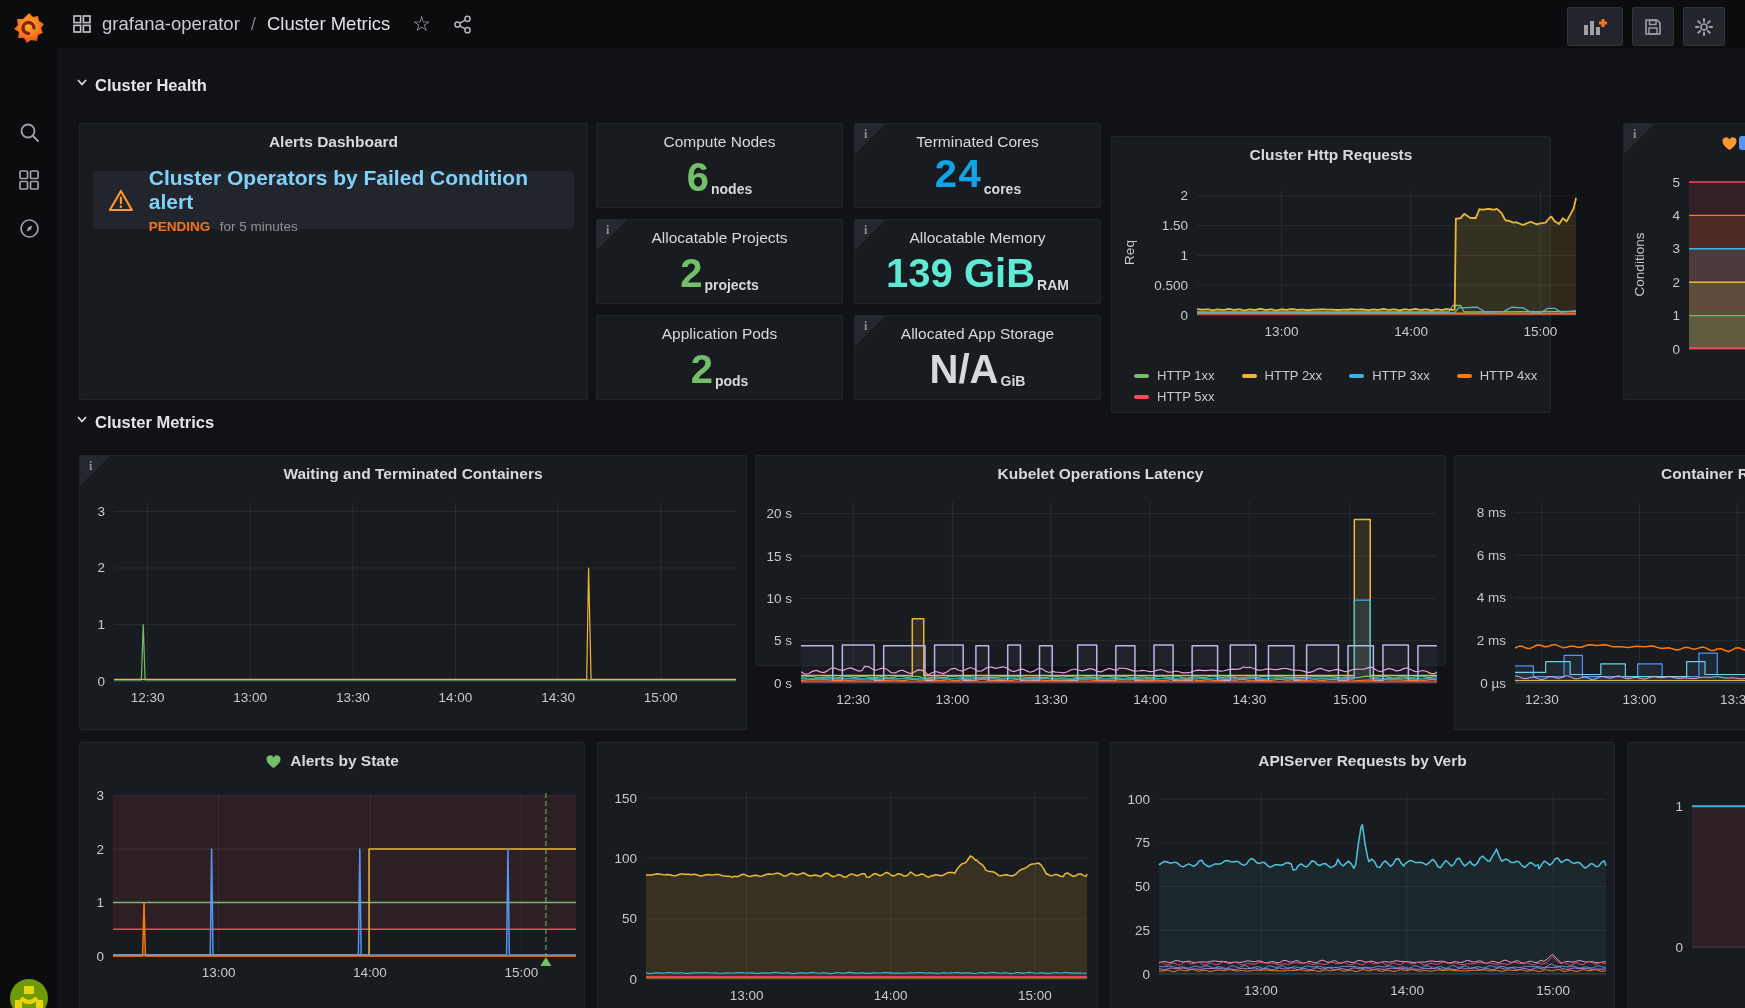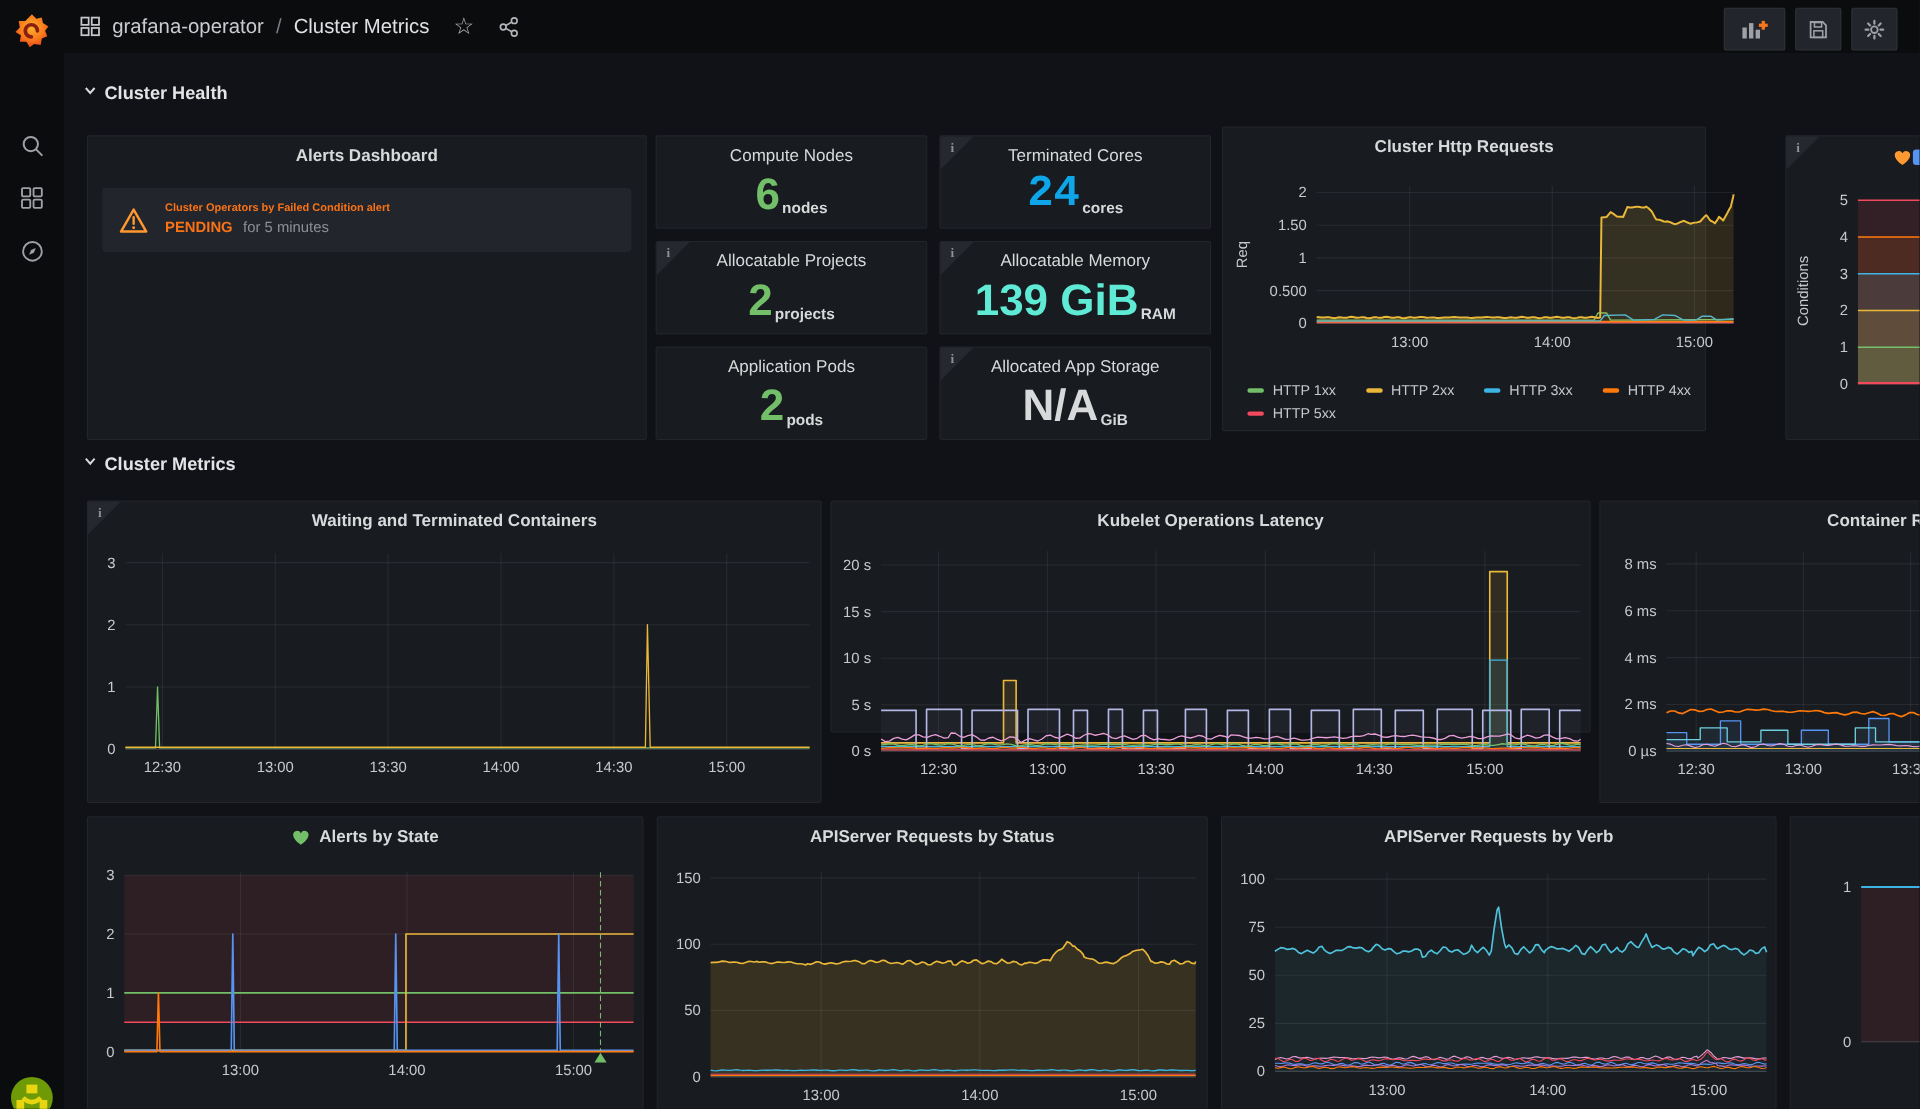--- a/index.html
+++ b/index.html
@@ -23,21 +23,21 @@
   .legend-item{display:flex;align-items:center;gap:8px;font-size:13px;color:#c7c8cc;cursor:pointer}
   .swatch{width:15px;height:4px;border-radius:2px}
   .corner-info{position:absolute;top:0;left:0;width:0;height:0;border-top:30px solid #25282e;border-right:30px solid transparent;cursor:pointer}
   .corner-i{position:absolute;top:3px;left:9px;font:bold 12px "Liberation Serif",serif;color:#8e9196;pointer-events:none}
   .stat{display:flex;flex-direction:column;align-items:center}
   .stat-title{margin-top:9px;font-size:15.5px;font-weight:500;color:#d8d9da}
   .stat-valuerow{flex:1;display:flex;align-items:center;justify-content:center;padding-bottom:4px}
   .stat-num{font-size:40px;font-weight:700;line-height:1}
   .stat-suffix{font-size:14px;font-weight:700;color:#d8d9da;align-self:flex-end;margin-bottom:6px;margin-left:2px}
   .alert-item{position:absolute;left:13px;right:13px;top:47px;height:58px;background:#22252b;border-radius:3px;display:flex;align-items:center;padding:0 15px;gap:15px;cursor:pointer}
-  .alert-name{font-size:10px;font-weight:700;color:#f97316;margin-bottom:3px}
+  .alert-name{font-size:21px;font-weight:700;color:#7dd3fc;margin-bottom:3px}
   .alert-state{color:#f97316;font-weight:700;font-size:13.5px}
   .alert-dur{color:#8e9096;font-size:13.5px;margin-left:5px}
   .avatar{position:absolute;left:9px;bottom:-10px;width:40px;height:40px;border-radius:50%;cursor:pointer;overflow:hidden}
   .partial-glyph{position:absolute;left:115px;top:12px;width:11px;height:14px;background:#5794F2;border-radius:3px}
 </style>
 </head>
 <body>
 
 <div class="sidebar">
   <div class="side-icon" style="top:6px;height:44px">
@@ -220,21 +220,21 @@
 <div class="panel stat" style="left:854px;top:315px;width:247px;height:85px">
   <div class="corner-info"></div>
     <span class="corner-i">i</span>
   <div class="stat-title">Allocated App Storage</div>
   <div class="stat-valuerow">
     <span class="stat-num" style="color: rgb(216, 217, 218);">N/A</span>
     <span class="stat-suffix">GiB</span>
   </div>
 </div>
 
-<div class="panel" style="left:1111px;top:115px;width:440px;height:277px">
+<div class="panel" style="left:1111px;top:136px;width:440px;height:277px">
   <div class="panel-title">Cluster Http Requests</div>
   <div class="chart"><svg width="472" height="275">
         <line x1="169.517" y1="53" x2="169.517" y2="178" stroke="rgba(204,204,220,0.09)"></line>
         <text x="169.517" y="199" text-anchor="middle" class="tick">13:00</text>
         <line x1="299.135" y1="53" x2="299.135" y2="178" stroke="rgba(204,204,220,0.09)"></line>
         <text x="299.135" y="199" text-anchor="middle" class="tick">14:00</text>
         <line x1="428.374" y1="53" x2="428.374" y2="178" stroke="rgba(204,204,220,0.09)"></line>
         <text x="428.374" y="199" text-anchor="middle" class="tick">15:00</text>
         <line x1="85" y1="178" x2="464" y2="178" stroke="rgba(204,204,220,0.22)"></line>
         <text x="76" y="182.5" text-anchor="end" class="tick">0</text>
@@ -443,21 +443,20 @@
         <polyline points="33,186.27868852459017 496,186.27868852459017" fill="none" stroke="#F2495C" stroke-width="1.5" stroke-linejoin="round"></polyline>
         <polyline points="33,211.9311475409836 289.039,211.9311475409836 289.039,106.11475409836065 496,106.11475409836065" fill="none" stroke="#EAB839" stroke-width="1.5" stroke-linejoin="round"></polyline>
         <polyline points="33,211.9311475409836 130.23000000000002,211.9311475409836 131.619,106.11475409836065 133.008,211.9311475409836 278.39,211.9311475409836 279.779,106.11475409836065 281.168,211.9311475409836 426.55,211.9311475409836 427.939,106.11475409836065 429.328,211.9311475409836 496,211.9311475409836" fill="none" stroke="#5794F2" stroke-width="1.5" stroke-linejoin="round"></polyline>
         <polyline points="33,213 62.632000000000005,213 64.021,159.55737704918033 65.41,213 496,213" fill="none" stroke="#FF780A" stroke-width="1.5" stroke-linejoin="round"></polyline>
         <line x1="465.905" y1="50" x2="465.905" y2="213" stroke="#73BF69" stroke-dasharray="5,3"></line>
         <path d="M 460.405 223 L 471.405 223 L 465.905 214 Z" fill="#73BF69"></path>
       </svg></div>
 </div>
 
 <div class="panel" style="left:597px;top:742px;width:501px;height:275px">
-  <div class="panel-title">APIServer Requests by Status</div>
   <div class="chart"><svg width="499" height="273">
         <line x1="148.548" y1="49" x2="148.548" y2="236" stroke="rgba(204,204,220,0.09)"></line>
         <text x="148.548" y="257" text-anchor="middle" class="tick">13:00</text>
         <line x1="292.755" y1="49" x2="292.755" y2="236" stroke="rgba(204,204,220,0.09)"></line>
         <text x="292.755" y="257" text-anchor="middle" class="tick">14:00</text>
         <line x1="436.96200000000005" y1="49" x2="436.96200000000005" y2="236" stroke="rgba(204,204,220,0.09)"></line>
         <text x="436.96200000000005" y="257" text-anchor="middle" class="tick">15:00</text>
         <line x1="48" y1="236" x2="489" y2="236" stroke="rgba(204,204,220,0.22)"></line>
         <text x="39" y="240.5" text-anchor="end" class="tick">0</text>
         <line x1="48" y1="175.67741935483872" x2="489" y2="175.67741935483872" stroke="rgba(204,204,220,0.09)"></line>

